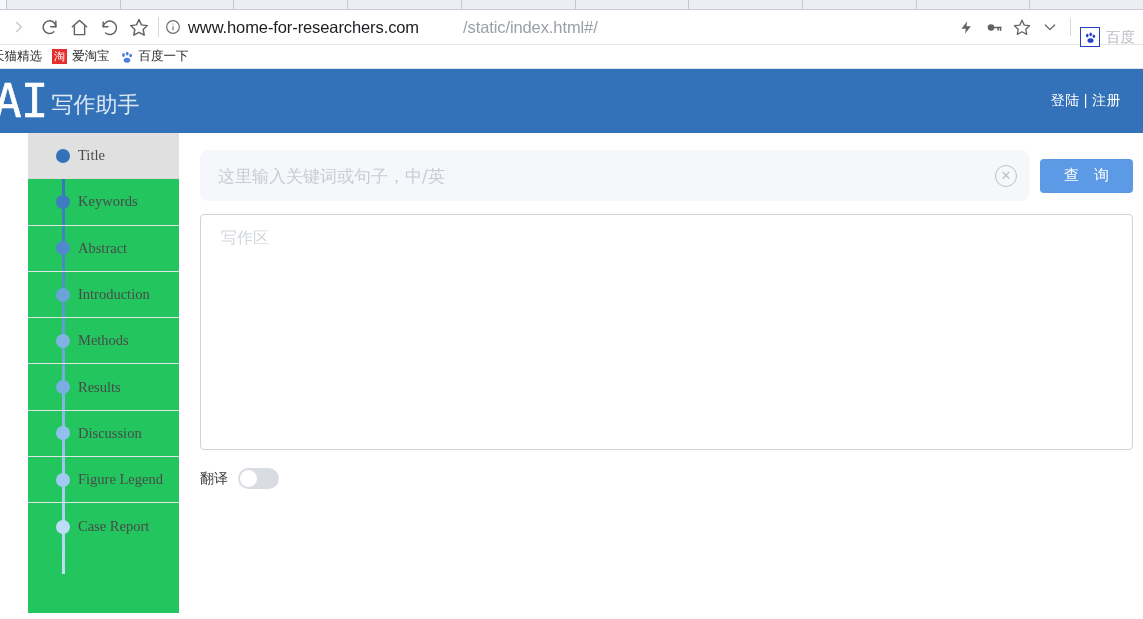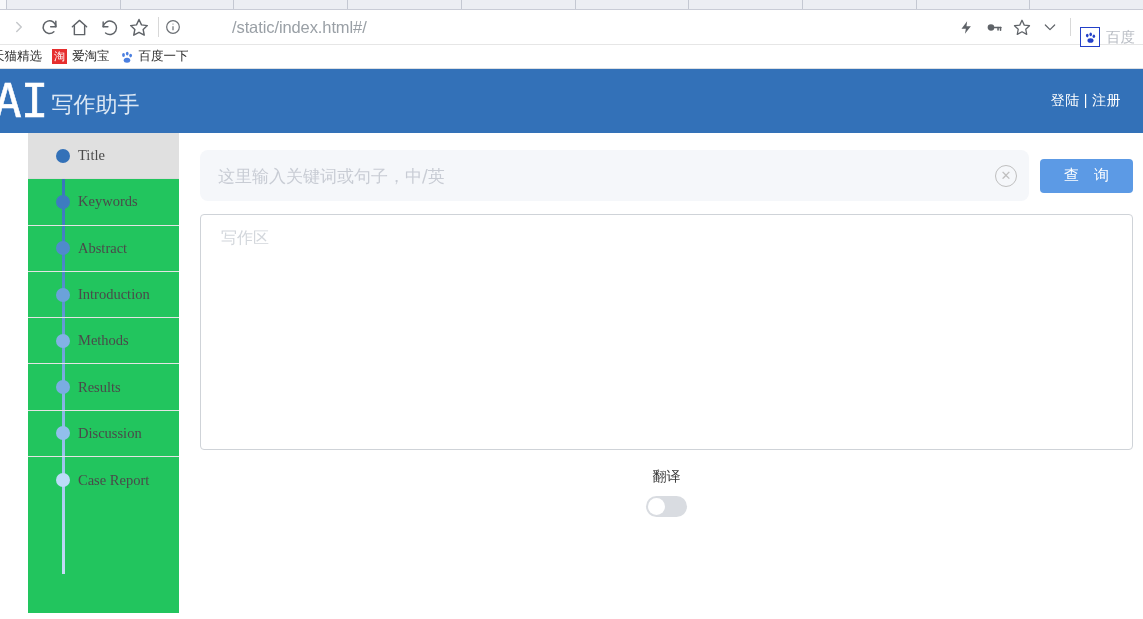--- a/index.html
+++ b/index.html
@@ -271,21 +271,20 @@
     background: #ffffff;
     font-family: "DejaVu Sans", sans-serif;
   }
   .write-area::placeholder { color: #d3d7dc; }
 
   .translate-row {
     display: flex;
     align-items: center;
     gap: 10px;
     margin-top: 18px;
-    flex-direction: column;
   }
   .translate-label {
     font-size: 14px;
     color: #3a3a3a;
     font-family: "DejaVu Sans", sans-serif;
   }
   .toggle {
     width: 41px; height: 21px;
     background: #d9dce1;
     border-radius: 11px;
@@ -356,20 +355,21 @@
   <div class="omni-sep"></div>
 
   <div class="omnibox">
     <span class="info-icon">
       <svg width="16" height="16" viewBox="0 0 24 24" fill="none" stroke="currentColor" stroke-width="1.8">
           <circle cx="12" cy="12" r="9.5"></circle>
           <line x1="12" y1="11" x2="12" y2="17"></line>
           <circle cx="12" cy="7.5" r="0.9" fill="currentColor" stroke="none"></circle>
         </svg>
     </span>
+    <span class="url-text">www.home-for-researchers.com</span>
       <span class="url-text url-path">/static/index.html#/</span>
   </div>
 
   <div class="toolbar-right">
     <div class="tb-icon">
       <svg width="15" height="15" viewBox="0 0 24 24" fill="currentColor">
           <polygon points="13 2 4 14 11 14 9.5 22 19 10 12 10"></polygon>
         </svg>
     </div>
     <div class="tb-icon">
@@ -467,20 +467,24 @@
       </div>
       <div class="side-item">
         <span class="side-dot" style="background:#7aade2"></span>
         <span class="side-label">Results</span>
       </div>
       <div class="side-item">
         <span class="side-dot" style="background:#92bfec"></span>
         <span class="side-label">Discussion</span>
       </div>
       <div class="side-item">
+        <span class="side-dot" style="background:#a3cbf2"></span>
+        <span class="side-label">Figure Legend</span>
+      </div>
+      <div class="side-item">
         <span class="side-dot" style="background:#bcdcf8"></span>
         <span class="side-label">Case Report</span>
       </div>
     </div>
 
     <div class="main">
 
       <div class="search-row">
         <div class="search-box">
           <input class="search-input" type="text" placeholder="这里输入关键词或句子，中/英" style="">

